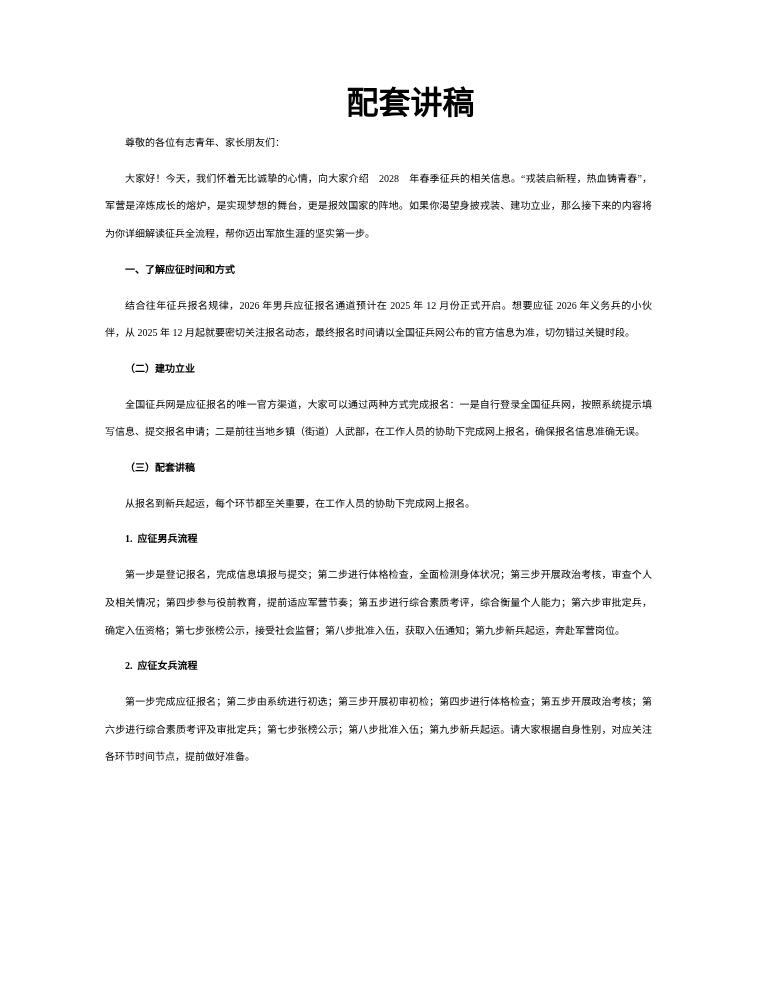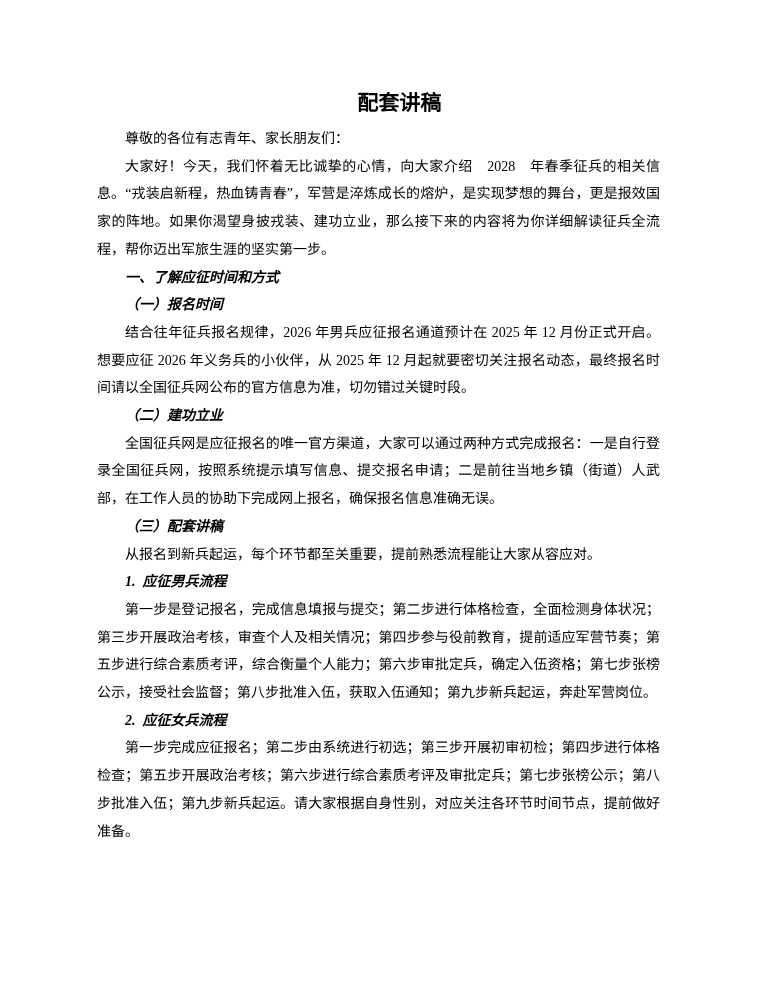--- a/index.html
+++ b/index.html
@@ -17,67 +17,65 @@
     font-family: "Liberation Serif", "DejaVu Serif", serif;
   }
   .content {
     position: absolute;
     left: 97px;
     top: 85px;
     width: 563px;
   }
   .doc-title {
     margin: 0 0 4px 0;
-    font-size: 21px;
+    font-size: 32px;
     font-weight: bold;
     line-height: 36px;
     text-align: center;
     text-indent: 2em; 
     white-space: nowrap;
   }
   .para {
-    margin: 0;
-    font-size: 14px;
+    margin: 8px;
+    font-size: 10px;
     line-height: 27.7px;
     text-align: justify;
     text-justify: inter-character;
     text-indent: 2em;
     word-break: break-all;
   }
   .heading {
     font-weight: bold;
     text-align: left;
-    font-style: italic;
   }
 </style>
 </head>
 <body>
 
 <div class="page">
   <div class="content">
 
     <h1 class="doc-title">配套讲稿</h1>
 
     <p class="para">尊敬的各位有志青年、家长朋友们：</p>
 
     <p class="para">大家好！今天，我们怀着无比诚挚的心情，向大家介绍　2028　年春季征兵的相关信息。“戎装启新程，热血铸青春”，军营是淬炼成长的熔炉，是实现梦想的舞台，更是报效国家的阵地。如果你渴望身披戎装、建功立业，那么接下来的内容将为你详细解读征兵全流程，帮你迈出军旅生涯的坚实第一步。</p>
 
     <p class="para heading">一、了解应征时间和方式</p>
 
-    <p class="para heading">（一）报名时间</p>
 
     <p class="para">结合往年征兵报名规律，2026 年男兵应征报名通道预计在 2025 年 12 月份正式开启。想要应征 2026 年义务兵的小伙伴，从 2025 年 12 月起就要密切关注报名动态，最终报名时间请以全国征兵网公布的官方信息为准，切勿错过关键时段。</p>
 
     <p class="para heading">（二）建功立业</p>
 
     <p class="para">全国征兵网是应征报名的唯一官方渠道，大家可以通过两种方式完成报名：一是自行登录全国征兵网，按照系统提示填写信息、提交报名申请；二是前往当地乡镇（街道）人武部，在工作人员的协助下完成网上报名，确保报名信息准确无误。</p>
 
     <p class="para heading">（三）配套讲稿</p>
 
-    <p class="para">从报名到新兵起运，每个环节都至关重要，提前熟悉流程能让大家从容应对。</p>
+    <p class="para">从报名到新兵起运，每个环节都至关重要，在工作人员的协助下完成网上报名。</p>
 
     <p class="para heading">1.&nbsp;&nbsp;应征男兵流程</p>
 
     <p class="para">第一步是登记报名，完成信息填报与提交；第二步进行体格检查，全面检测身体状况；第三步开展政治考核，审查个人及相关情况；第四步参与役前教育，提前适应军营节奏；第五步进行综合素质考评，综合衡量个人能力；第六步审批定兵，确定入伍资格；第七步张榜公示，接受社会监督；第八步批准入伍，获取入伍通知；第九步新兵起运，奔赴军营岗位。</p>
 
     <p class="para heading">2.&nbsp;&nbsp;应征女兵流程</p>
 
     <p class="para">第一步完成应征报名；第二步由系统进行初选；第三步开展初审初检；第四步进行体格检查；第五步开展政治考核；第六步进行综合素质考评及审批定兵；第七步张榜公示；第八步批准入伍；第九步新兵起运。请大家根据自身性别，对应关注各环节时间节点，提前做好准备。</p>
 
 

